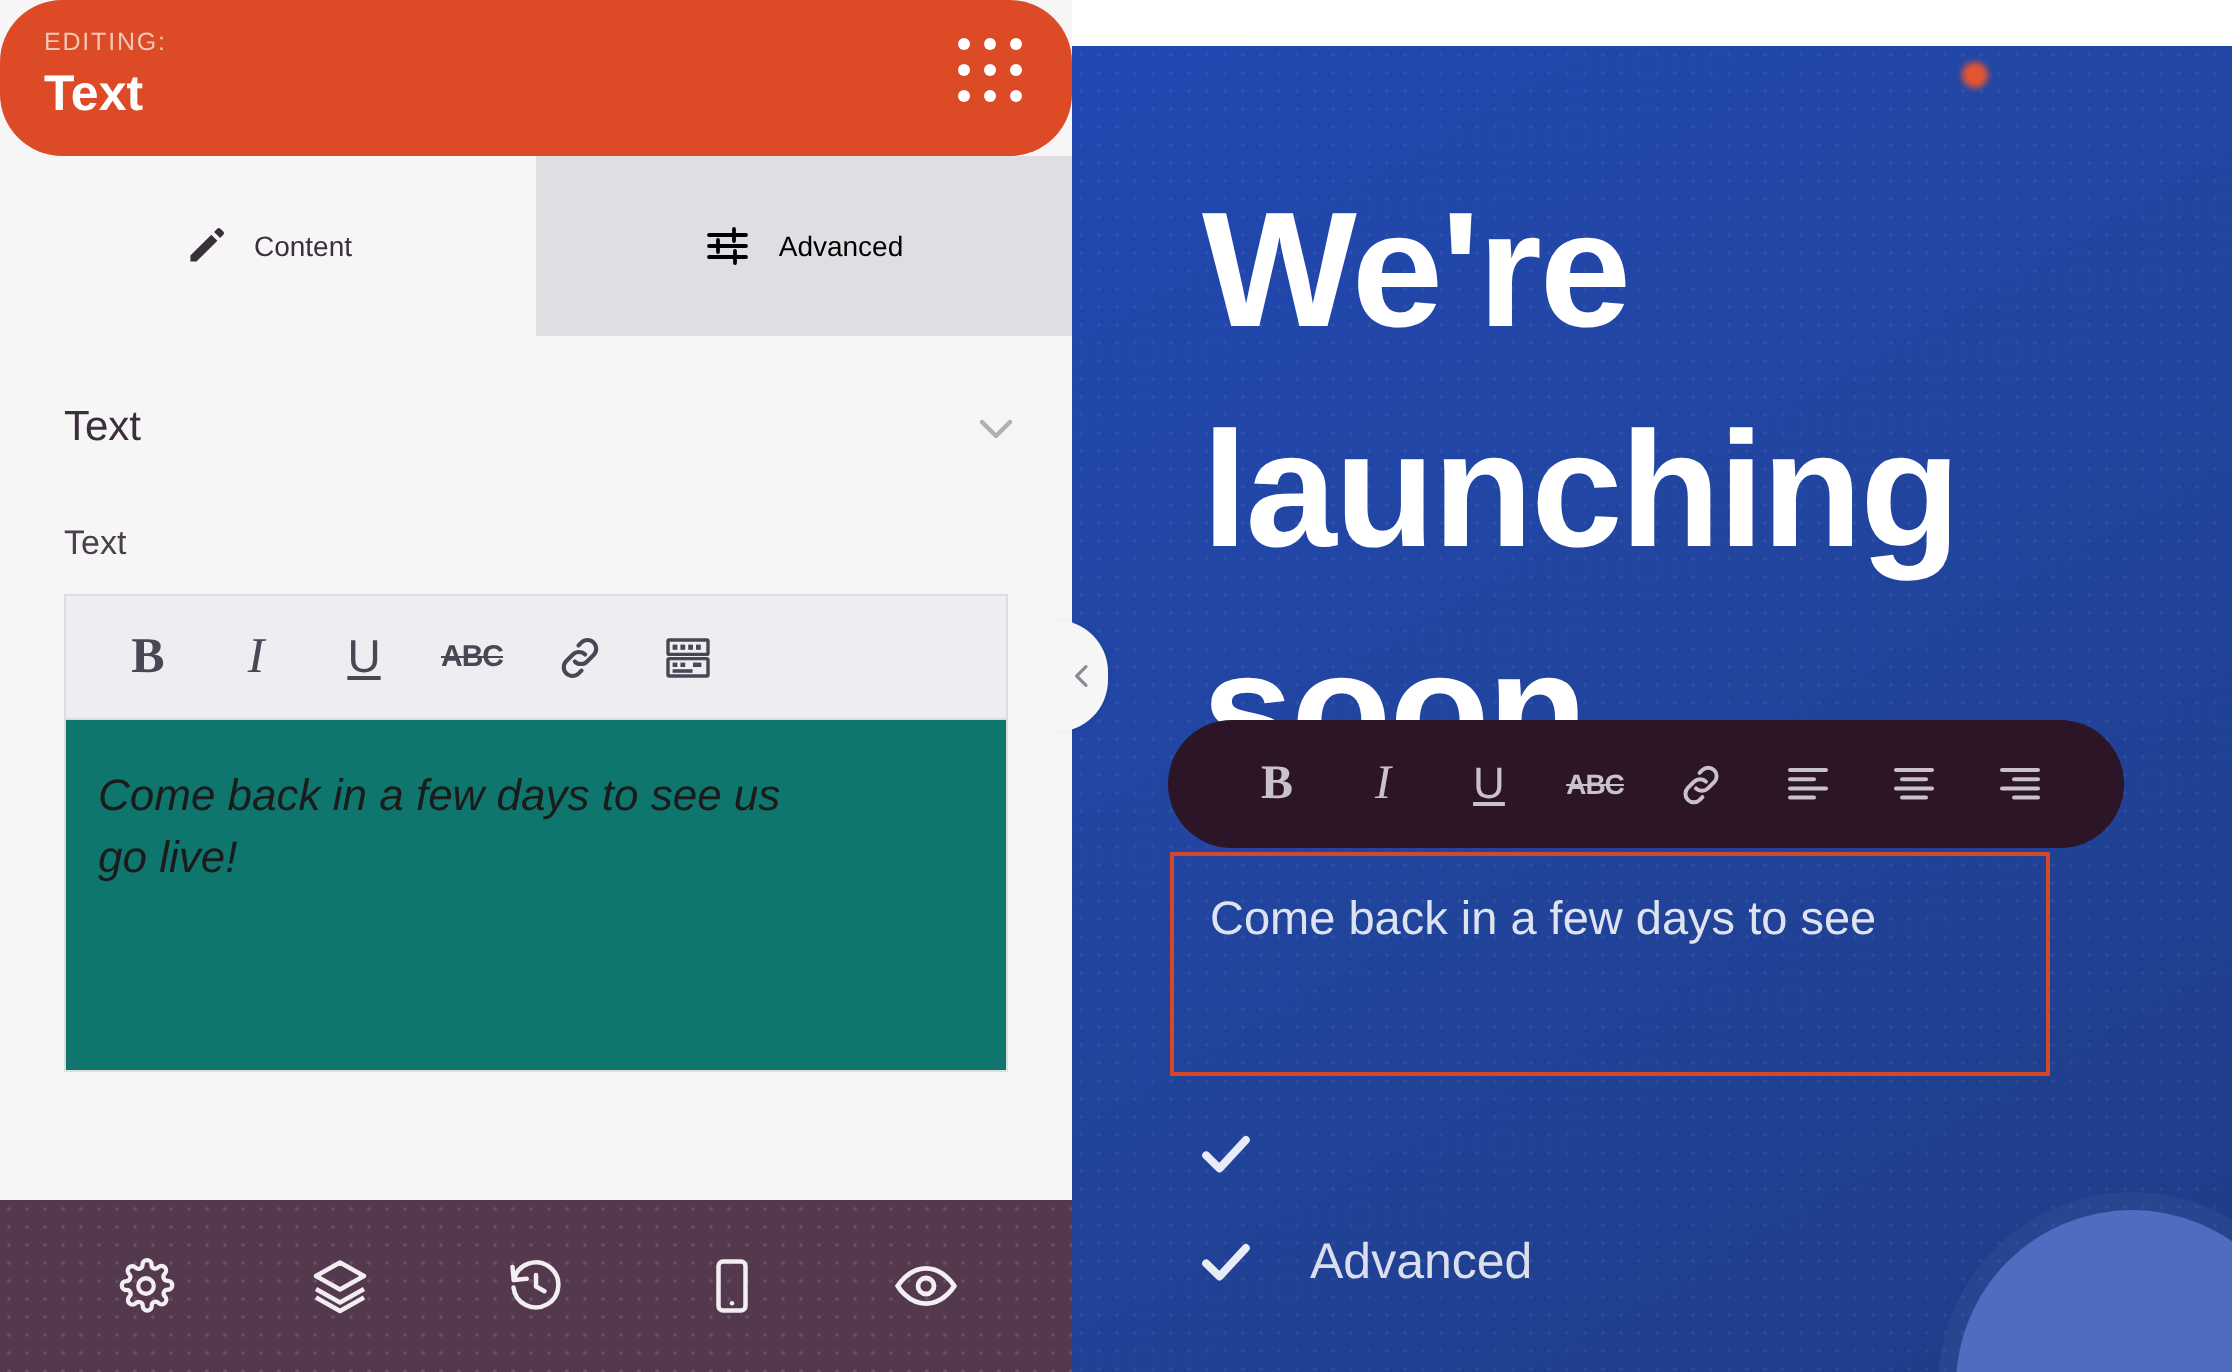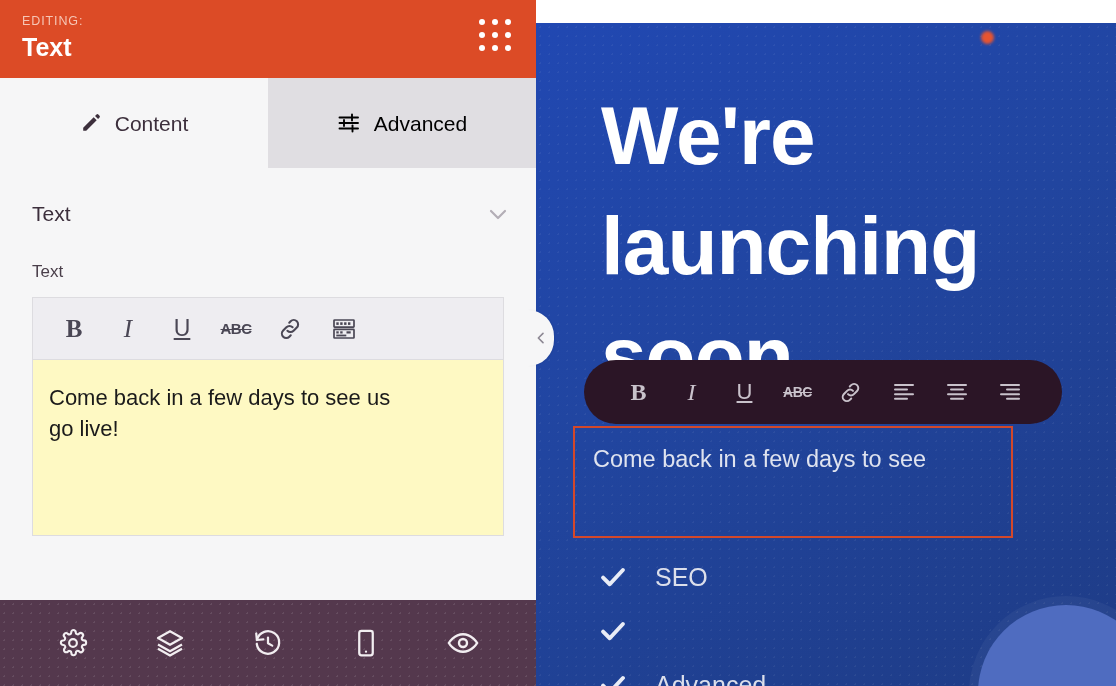--- a/index.html
+++ b/index.html
@@ -19,20 +19,21 @@
     overflow: hidden;
     z-index: 20;
   }
 
   
   .panel-header {
     position: relative;
     height: 78px;
     background: #dc4b26;
     padding: 12px 20px 4px 22px;
+    border-radius: 31px;
   }
   .editing-label {
     font-size: 12.5px;
     letter-spacing: 0.9px;
     color: #f6c6b6;
     font-weight: 400;
     line-height: 18px;
   }
   .editing-title {
     font-size: 25px;
@@ -55,21 +56,21 @@
     width: 6px; height: 6px; border-radius: 50%;
     background: #ffffff; display: block;
   }
 
   
   .tabs { display: flex; height: 90px; }
   .tab {
     flex: 1;
     display: flex; align-items: center; justify-content: center;
     gap: 13px;
-    font-size: 21px;
+    font-size: 14px;
     cursor: pointer;
     user-select: none;
   }
   .tab.active { background: #f6f6f7; color: #3c2f3c; font-weight: 400; }
   .tab.inactive { background: #e0dee2; color: #000000; }
   .tab .tab-icon { display: flex; align-items: center; }
   .tab .tab-label { line-height: 1; }
 
   
   .section-head {
@@ -109,22 +110,23 @@
   .tb-btn.i { font-style: italic; font-family: "Liberation Serif", serif; font-size: 25px; }
   .tb-btn.u { text-decoration: underline; font-family: "Liberation Sans", sans-serif; font-size: 23px; }
   .tb-btn.s { font-size: 15px; font-weight: 700; letter-spacing: -0.5px; text-decoration: line-through; }
 
   .editor-area {
     height: 175px;
     padding: 22px 22px 0 16px;
     font-size: 22px;
     line-height: 31px;
     color: #1b1b1b;
-    background: #fef9c3;
+    background: #0f766e;
     overflow: hidden;
+    font-style: italic;
   }
 
   
   .panel-bottom {
     position: absolute; left: 0; bottom: 0;
     width: 536px; height: 86px;
     background: #54384d;
     background-image: radial-gradient(rgba(255,255,255,0.10) 1px, transparent 1px);
     background-size: 9px 9px;
     display: flex; align-items: center; justify-content: space-around;
@@ -209,21 +211,21 @@
     cursor: pointer;
   }
   .ft-btn.b { font-weight: 700; font-family: "Liberation Serif", serif; font-size: 24px; }
   .ft-btn.i { font-style: italic; font-family: "Liberation Serif", serif; font-size: 24px; }
   .ft-btn.u { text-decoration: underline; font-size: 22px; }
   .ft-btn.s { font-size: 14px; font-weight: 700; letter-spacing: -0.5px; text-decoration: line-through; }
 
   
   .inline-edit {
     position: absolute;
-    left: 37px; top: 403px;
+    left: 49px; top: 403px;
     width: 440px; height: 112px;
     border: 2px solid #d3482a;
     z-index: 11;
     padding: 14px 16px 0 18px;
     font-size: 23.5px;
     line-height: 35px;
     color: #dfe3ef;
   }
   .caret {
     display: inline-block;
@@ -433,28 +435,20 @@
       <div>Come back in a few days to see</div>
     </div>
 
     <div class="checklist">
       <div class="check-row">
         <span class="check-icon">
           <svg width="30" height="28" viewBox="0 0 24 24" fill="none" stroke="currentColor" stroke-width="3.4" stroke-linecap="round" stroke-linejoin="round">
               <polyline points="3.5,12.6 9.2,18.2 20.5,6"></polyline>
             </svg>
         </span>
-        <span class="check-label">SEO</span>
-      </div>
-      <div class="check-row">
-        <span class="check-icon">
-          <svg width="30" height="28" viewBox="0 0 24 24" fill="none" stroke="currentColor" stroke-width="3.4" stroke-linecap="round" stroke-linejoin="round">
-              <polyline points="3.5,12.6 9.2,18.2 20.5,6"></polyline>
-            </svg>
-        </span>
       </div>
       <div class="check-row">
         <span class="check-icon">
           <svg width="30" height="28" viewBox="0 0 24 24" fill="none" stroke="currentColor" stroke-width="3.4" stroke-linecap="round" stroke-linejoin="round">
               <polyline points="3.5,12.6 9.2,18.2 20.5,6"></polyline>
             </svg>
         </span>
         <span class="check-label">Advanced</span>
       </div>
     </div>

